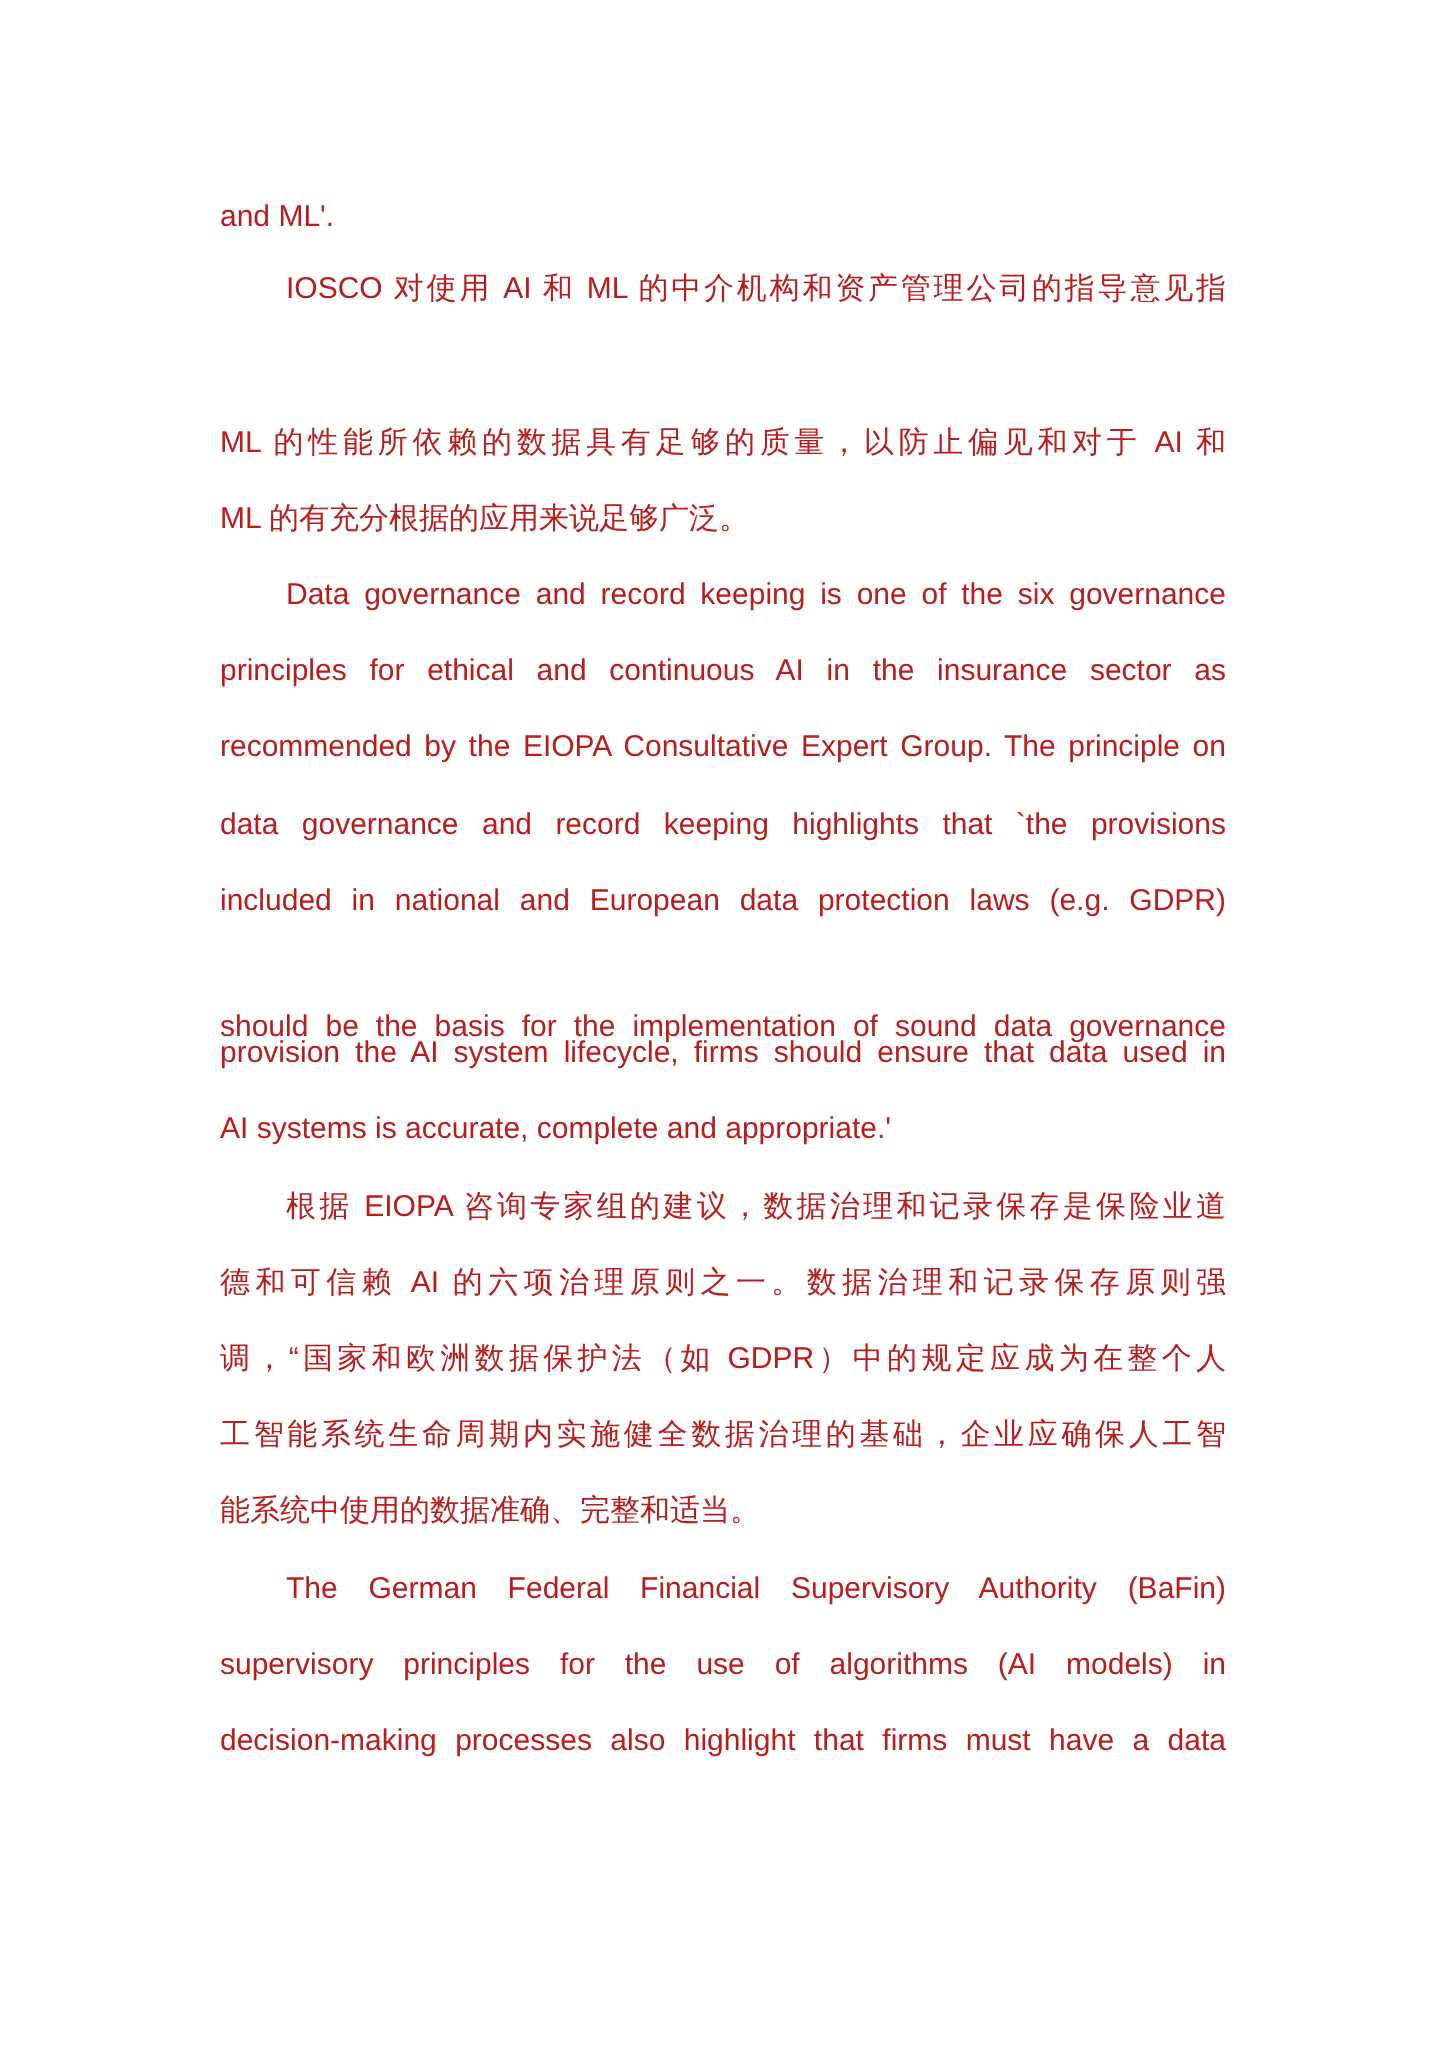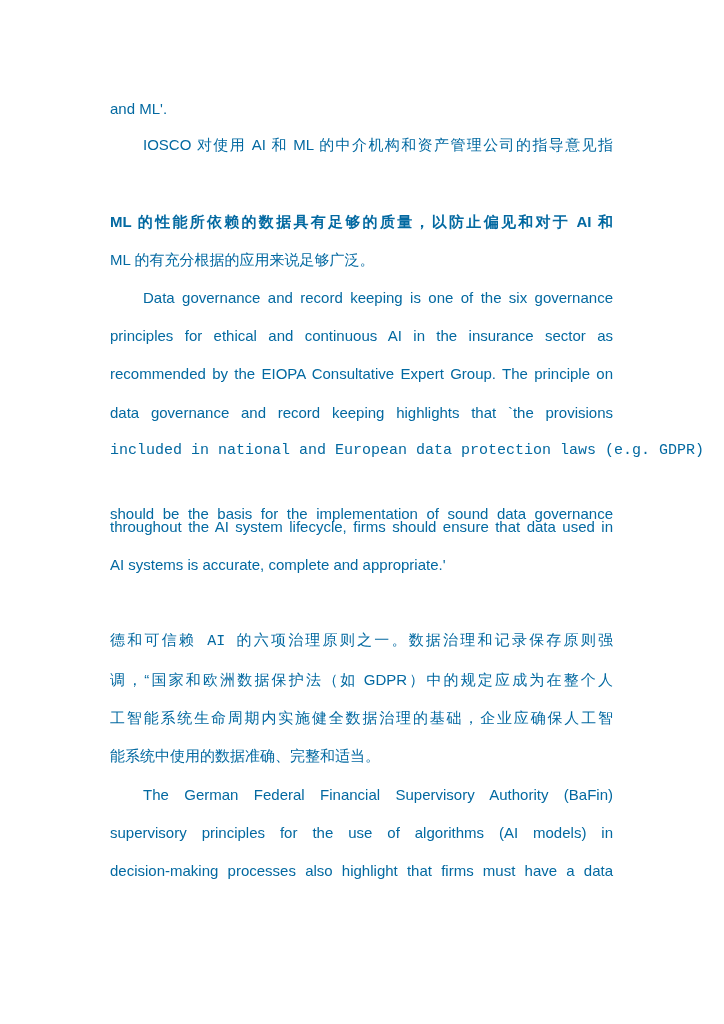--- a/index.html
+++ b/index.html
@@ -7,50 +7,51 @@
     .page {
       position: absolute; left: 0; top: 0; width: 724px; height: 1024px;
       background: #ffffff;
     }
     .line {
       position: absolute;
       left: 110px;
       width: 503px;
       font-family: "Liberation Sans", "DejaVu Sans", sans-serif;
       font-size: 15px;
-      color: #0369a1;
+      color: #b91c1c;
       line-height: 20px;
       white-space: nowrap;
       text-align: justify;
       text-align-last: justify;
     }
     .line.last { text-align-last: left; }
     .line.indent { left: 143px; width: 470px; }
   </style>
 </head>
 <body>
 
 <div class="page">
 
   <div class="line last" style="top:99px;">and ML'.</div>
 
   <div class="line indent" style="top:135px;">IOSCO 对使用 AI 和 ML 的中介机构和资产管理公司的指导意见指</div>
-  <div class="line" style="top:212px;font-weight:bold;">ML 的性能所依赖的数据具有足够的质量，以防止偏见和对于 AI 和</div>
+  <div class="line" style="top:212px;">ML 的性能所依赖的数据具有足够的质量，以防止偏见和对于 AI 和</div>
   <div class="line last" style="top:250px;">ML 的有充分根据的应用来说足够广泛。</div>
 
   <div class="line indent" style="top:288px;">Data governance and record keeping is one of the six governance</div>
   <div class="line" style="top:326px;">principles for ethical and continuous AI in the insurance sector as</div>
   <div class="line" style="top:364px;">recommended by the EIOPA Consultative Expert Group. The principle on</div>
   <div class="line" style="top:403px;">data governance and record keeping highlights that `the provisions</div>
-  <div class="line" style="top:441px;font-family:Liberation Mono, monospace;">included in national and European data protection laws (e.g. GDPR)</div>
+  <div class="line" style="top:441px;">included in national and European data protection laws (e.g. GDPR)</div>
   <div class="line" style="top:504px;">should be the basis for the implementation of sound data governance</div>
-  <div class="line" style="top:517px;">throughout the AI system lifecycle, firms should ensure that data used in</div>
+  <div class="line" style="top:517px;">provision the AI system lifecycle, firms should ensure that data used in</div>
   <div class="line last" style="top:555px;">AI systems is accurate, complete and appropriate.'</div>
 
-  <div class="line" style="top:632px;font-family:Liberation Mono, monospace;">德和可信赖 AI 的六项治理原则之一。数据治理和记录保存原则强</div>
+  <div class="line indent" style="top:594px;">根据 EIOPA 咨询专家组的建议，数据治理和记录保存是保险业道</div>
+  <div class="line" style="top:632px;">德和可信赖 AI 的六项治理原则之一。数据治理和记录保存原则强</div>
   <div class="line" style="top:670px;">调，“国家和欧洲数据保护法（如 GDPR）中的规定应成为在整个人</div>
   <div class="line" style="top:708px;">工智能系统生命周期内实施健全数据治理的基础，企业应确保人工智</div>
   <div class="line last" style="top:746px;">能系统中使用的数据准确、完整和适当。</div>
 
   <div class="line indent" style="top:785px;">The German Federal Financial Supervisory Authority (BaFin)</div>
   <div class="line" style="top:861px;">decision-making processes also highlight that firms must have a data</div>
   <div class="line" style="top:823px;">supervisory principles for the use of algorithms (AI models) in</div>
 
 </div>
 

